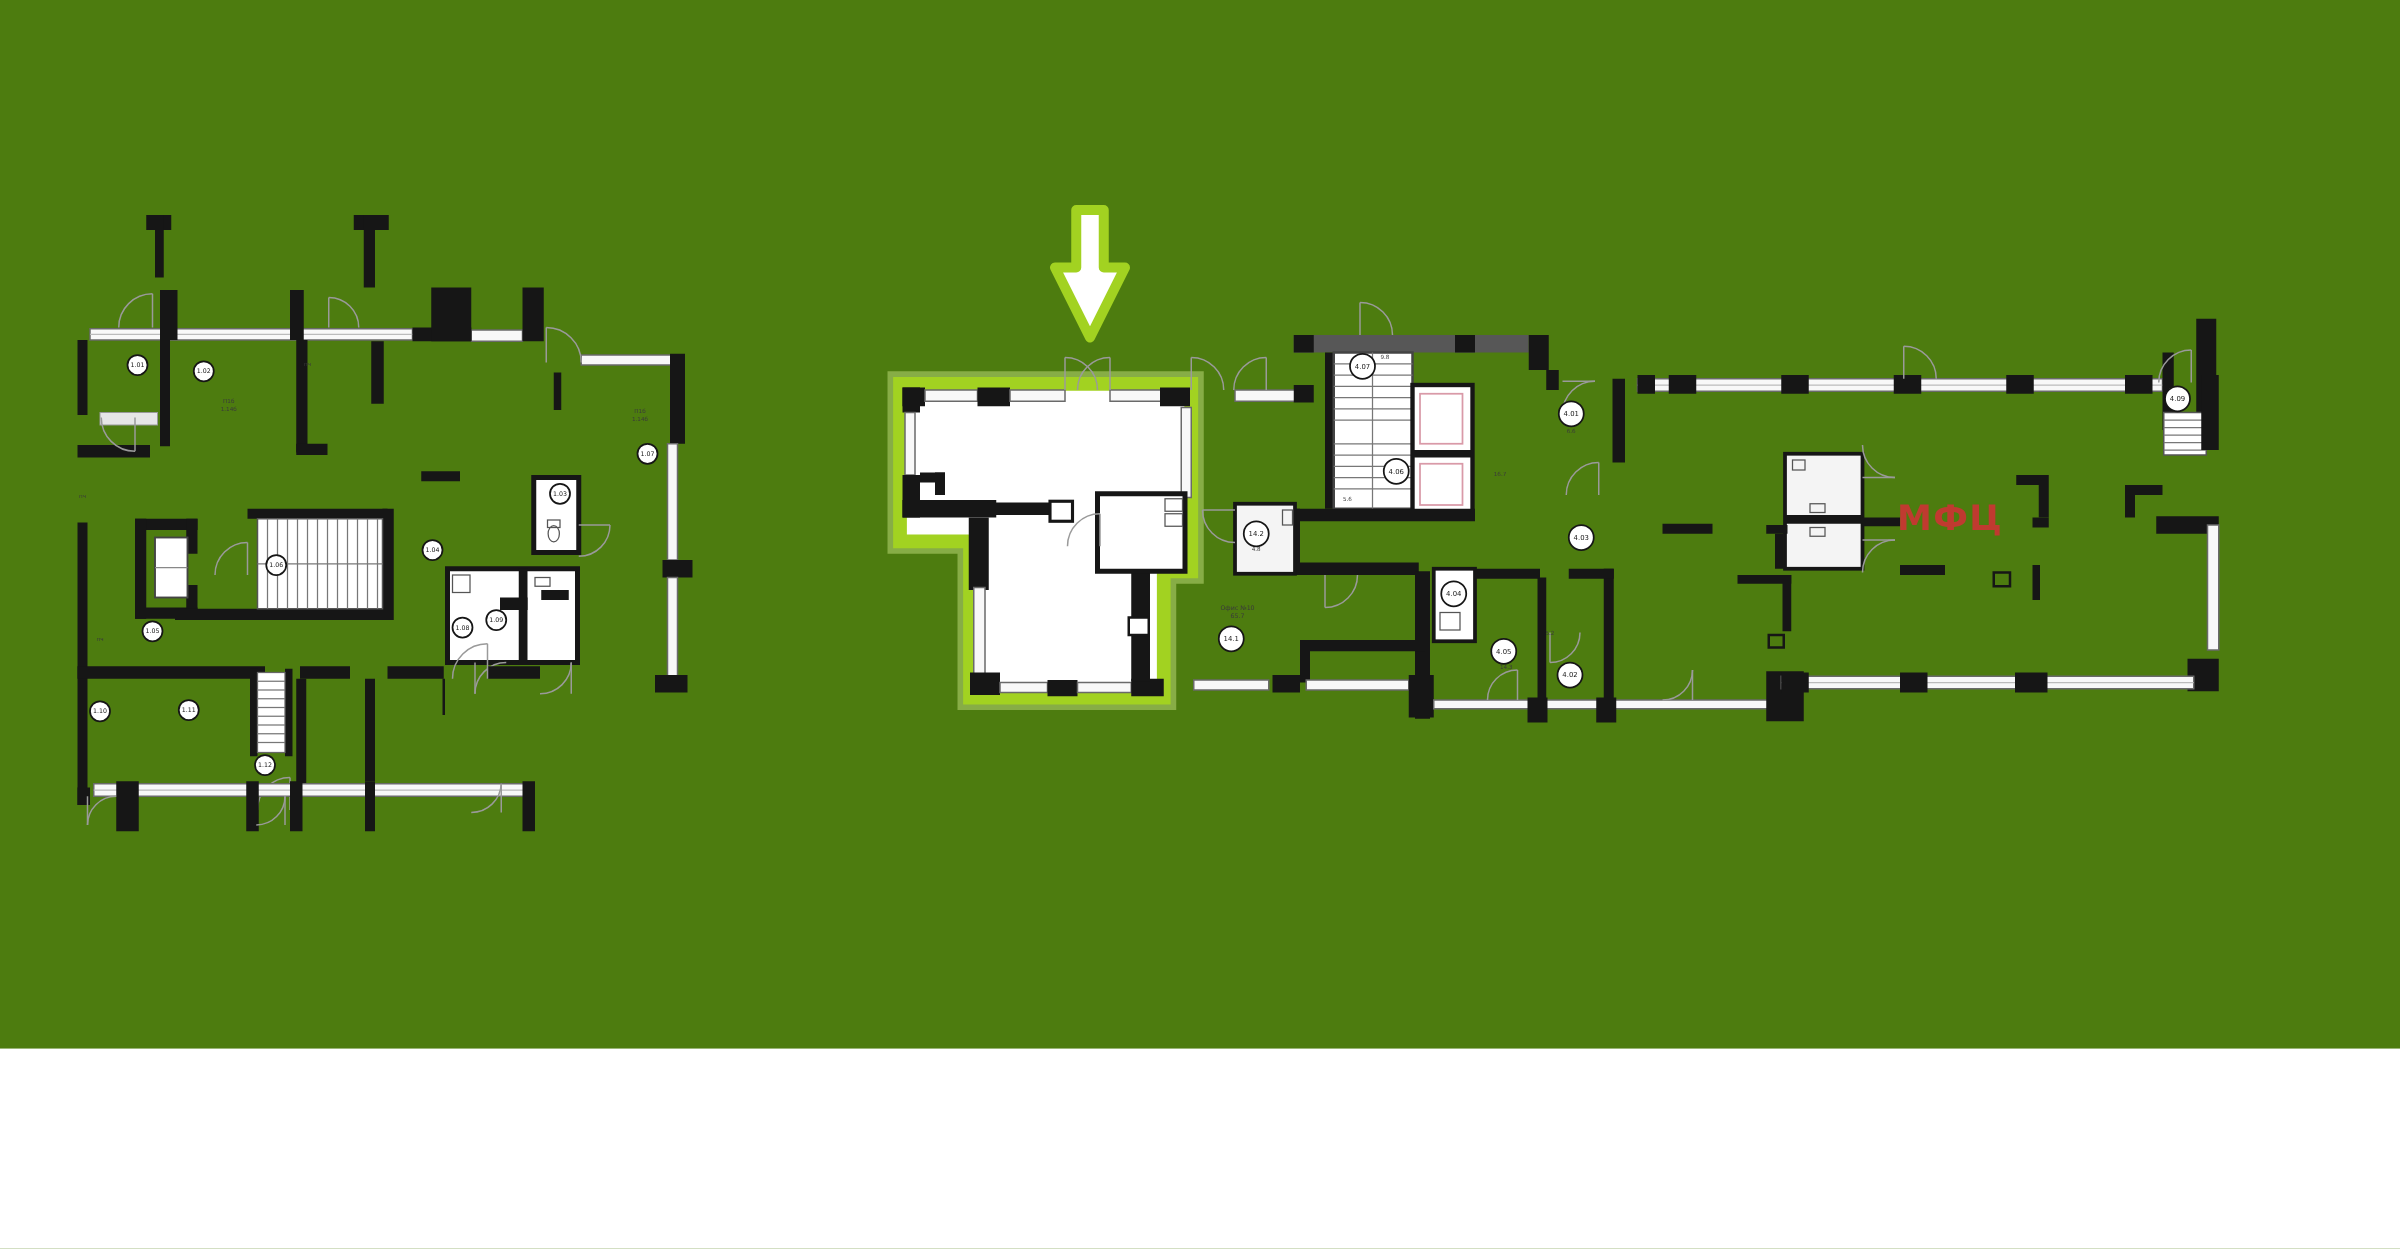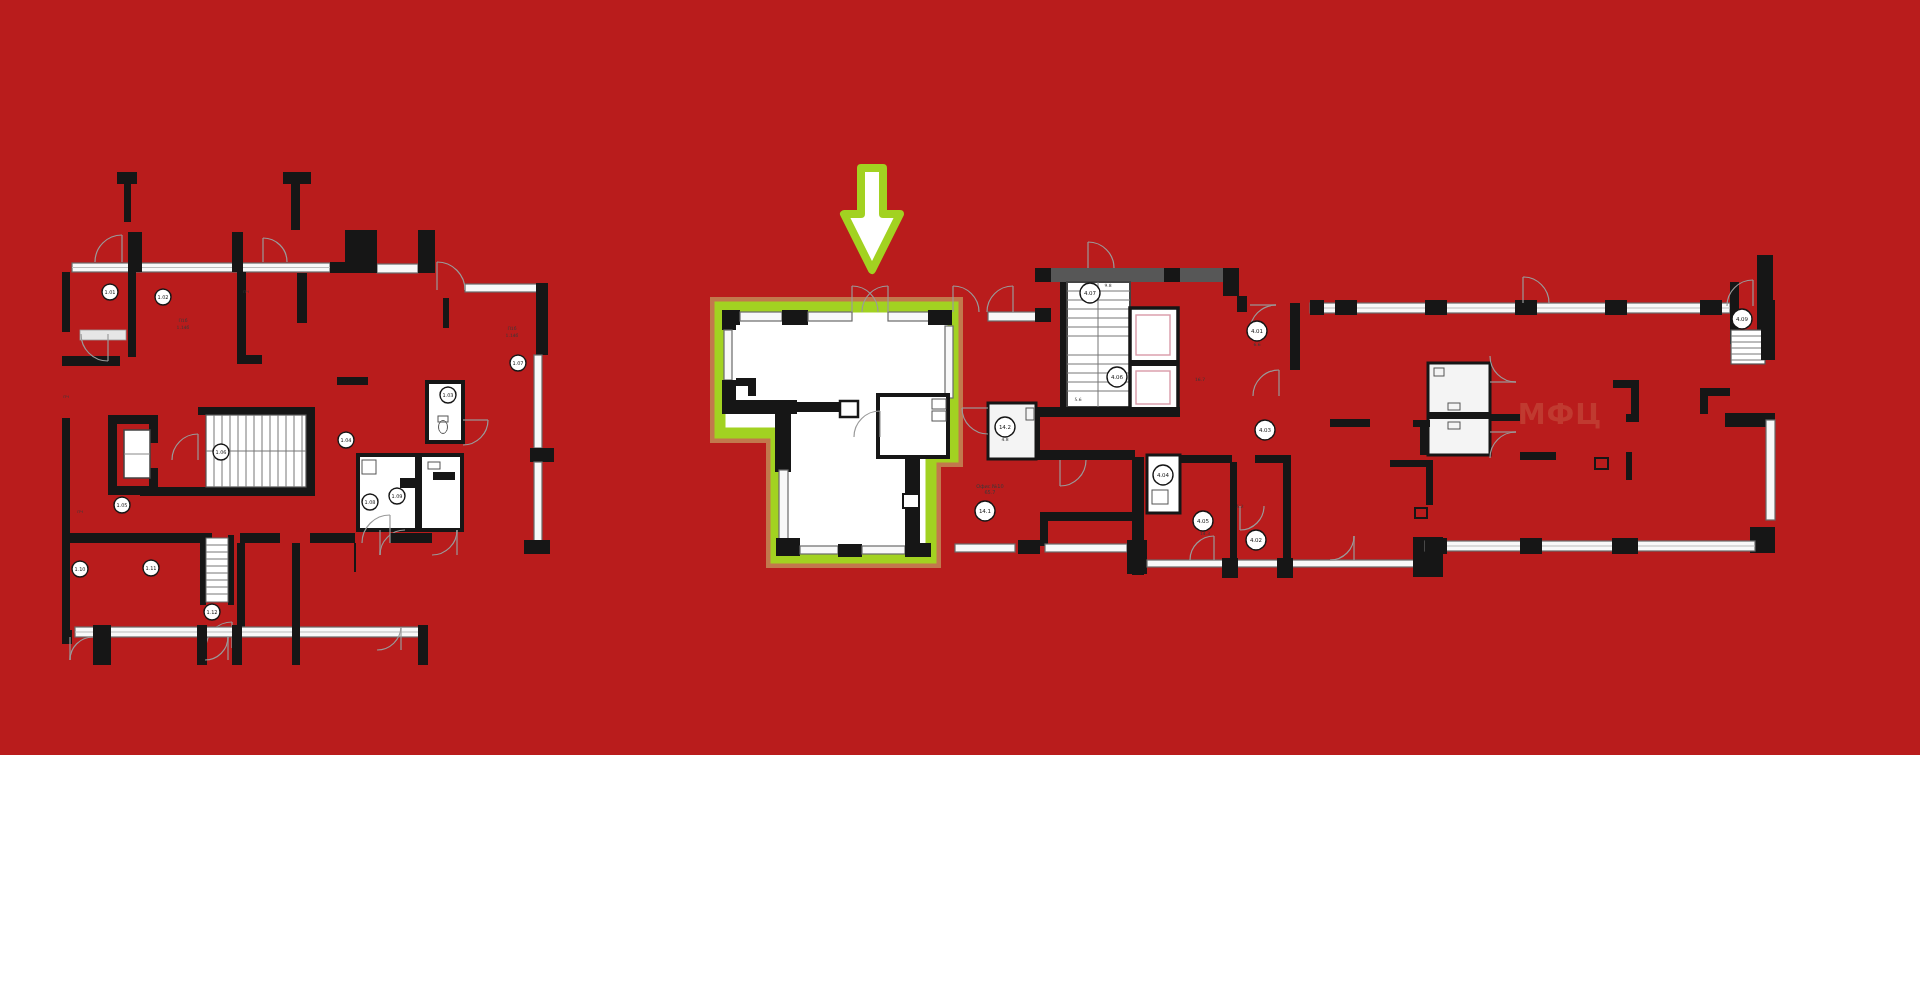--- a/index.html
+++ b/index.html
@@ -1,16 +1,16 @@
 <!DOCTYPE html>
 <html><head>
 <meta charset="utf-8">
 <style>
   html,body{margin:0;padding:0;background:#ffffff;}
-  .canvas{position:relative;width:1920px;height:755px;background:#b91c1c;overflow:hidden;
+  .canvas{position:relative;width:1920px;height:839px;background:#4d7c0f;overflow:hidden;
           font-family:"DejaVu Sans", sans-serif;}
   svg text{font-family:"DejaVu Sans", sans-serif;}
   .mfc-text{font-weight:bold;letter-spacing:1px;}
 </style>
 </head>
 <body>
 
 <div class="canvas">
 <svg width="1920" height="999" viewBox="0 0 1920 999">
 

